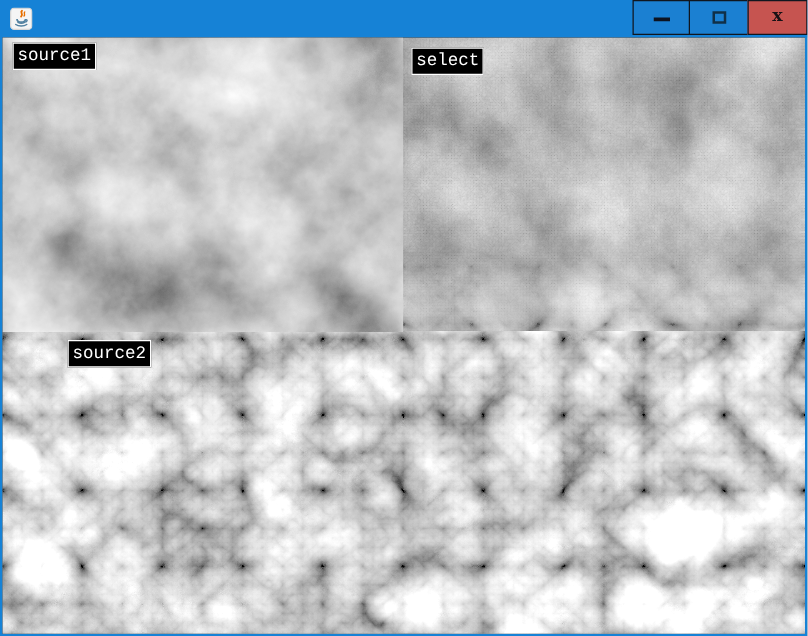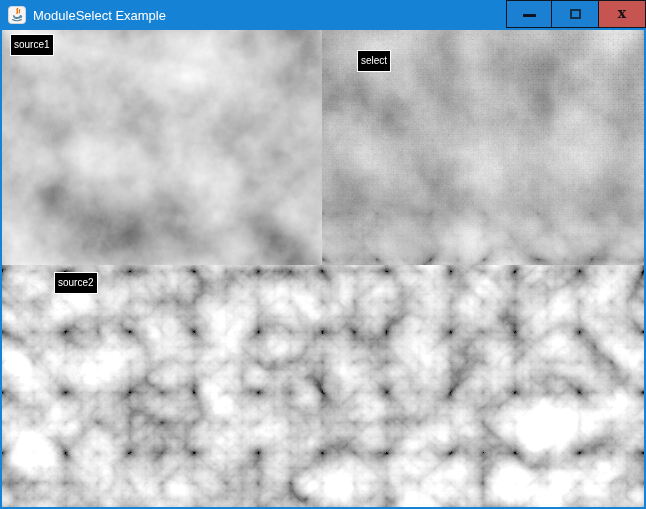--- a/index.html
+++ b/index.html
@@ -37,44 +37,43 @@
   
   .client{
     position:absolute;left:2px;top:30px;width:642px;height:477px;
     background:#2e2e2e;overflow:hidden;
   }
   .noise-svg{position:absolute;left:0;top:0;display:block;}
   
   .img-label{
     position:absolute;
     background:#000000;border:1px solid #ffffff;color:#ffffff;
-    font-family:Liberation Sans, sans-serif;
-    font-size:10px;line-height:16px;padding:2px 3px;
+    font-family:Liberation Mono, monospace;
+    font-size:14px;line-height:16px;padding:2px 3px;
     white-space:nowrap;
   }
   .label-source1{left:8px;top:4px;}
-  .label-select{left:327px;top:20px;margin-left:28px;}
+  .label-select{left:327px;top:8px;}
   .label-source2{left:8px;top:242px;margin-left:44px;}
 </style>
 </head>
 <body>
 
 <div class="window">
 
   <div class="titlebar">
     <svg class="app-icon" viewBox="0 0 18 18">
       <rect x="0.5" y="0.5" width="17" height="17" rx="3" fill="#f5f5f5" stroke="#d6d6d6" stroke-width="1"></rect>
       <path d="M9.6 2.6 C7.6 4.1 11.2 5.1 8.9 7.2" stroke="#e76f00" stroke-width="1.5" fill="none" stroke-linecap="round"></path>
       <path d="M11.8 3.6 C10.6 4.6 12.6 5.3 11.2 6.8" stroke="#e76f00" stroke-width="1.1" fill="none" stroke-linecap="round"></path>
       <path d="M5.6 9.2 c0 3.4 6.8 3.4 6.8 0" stroke="#5382a1" stroke-width="1.4" fill="none"></path>
       <path d="M12.4 9.8 c1.8 -0.4 1.8 1.8 -0.6 1.9" stroke="#5382a1" stroke-width="1.1" fill="none"></path>
       <path d="M4.6 13.6 c2.2 1.5 6.6 1.5 8.8 0" stroke="#5382a1" stroke-width="1.2" fill="none" stroke-linecap="round"></path>
       <path d="M6.3 11.9 c1.5 0.8 3.9 0.8 5.4 0" stroke="#5382a1" stroke-width="1" fill="none" stroke-linecap="round"></path>
     </svg>
-    <span class="title-text">ModuleSelect Example</span>
 
     <div class="controls">
       <div class="btn min">
         <span class="glyph-min"></span>
       </div>
       <div class="btn max">
         <span class="glyph-max"></span>
       </div>
       <div class="btn close">
         <span class="glyph-close">x</span>

